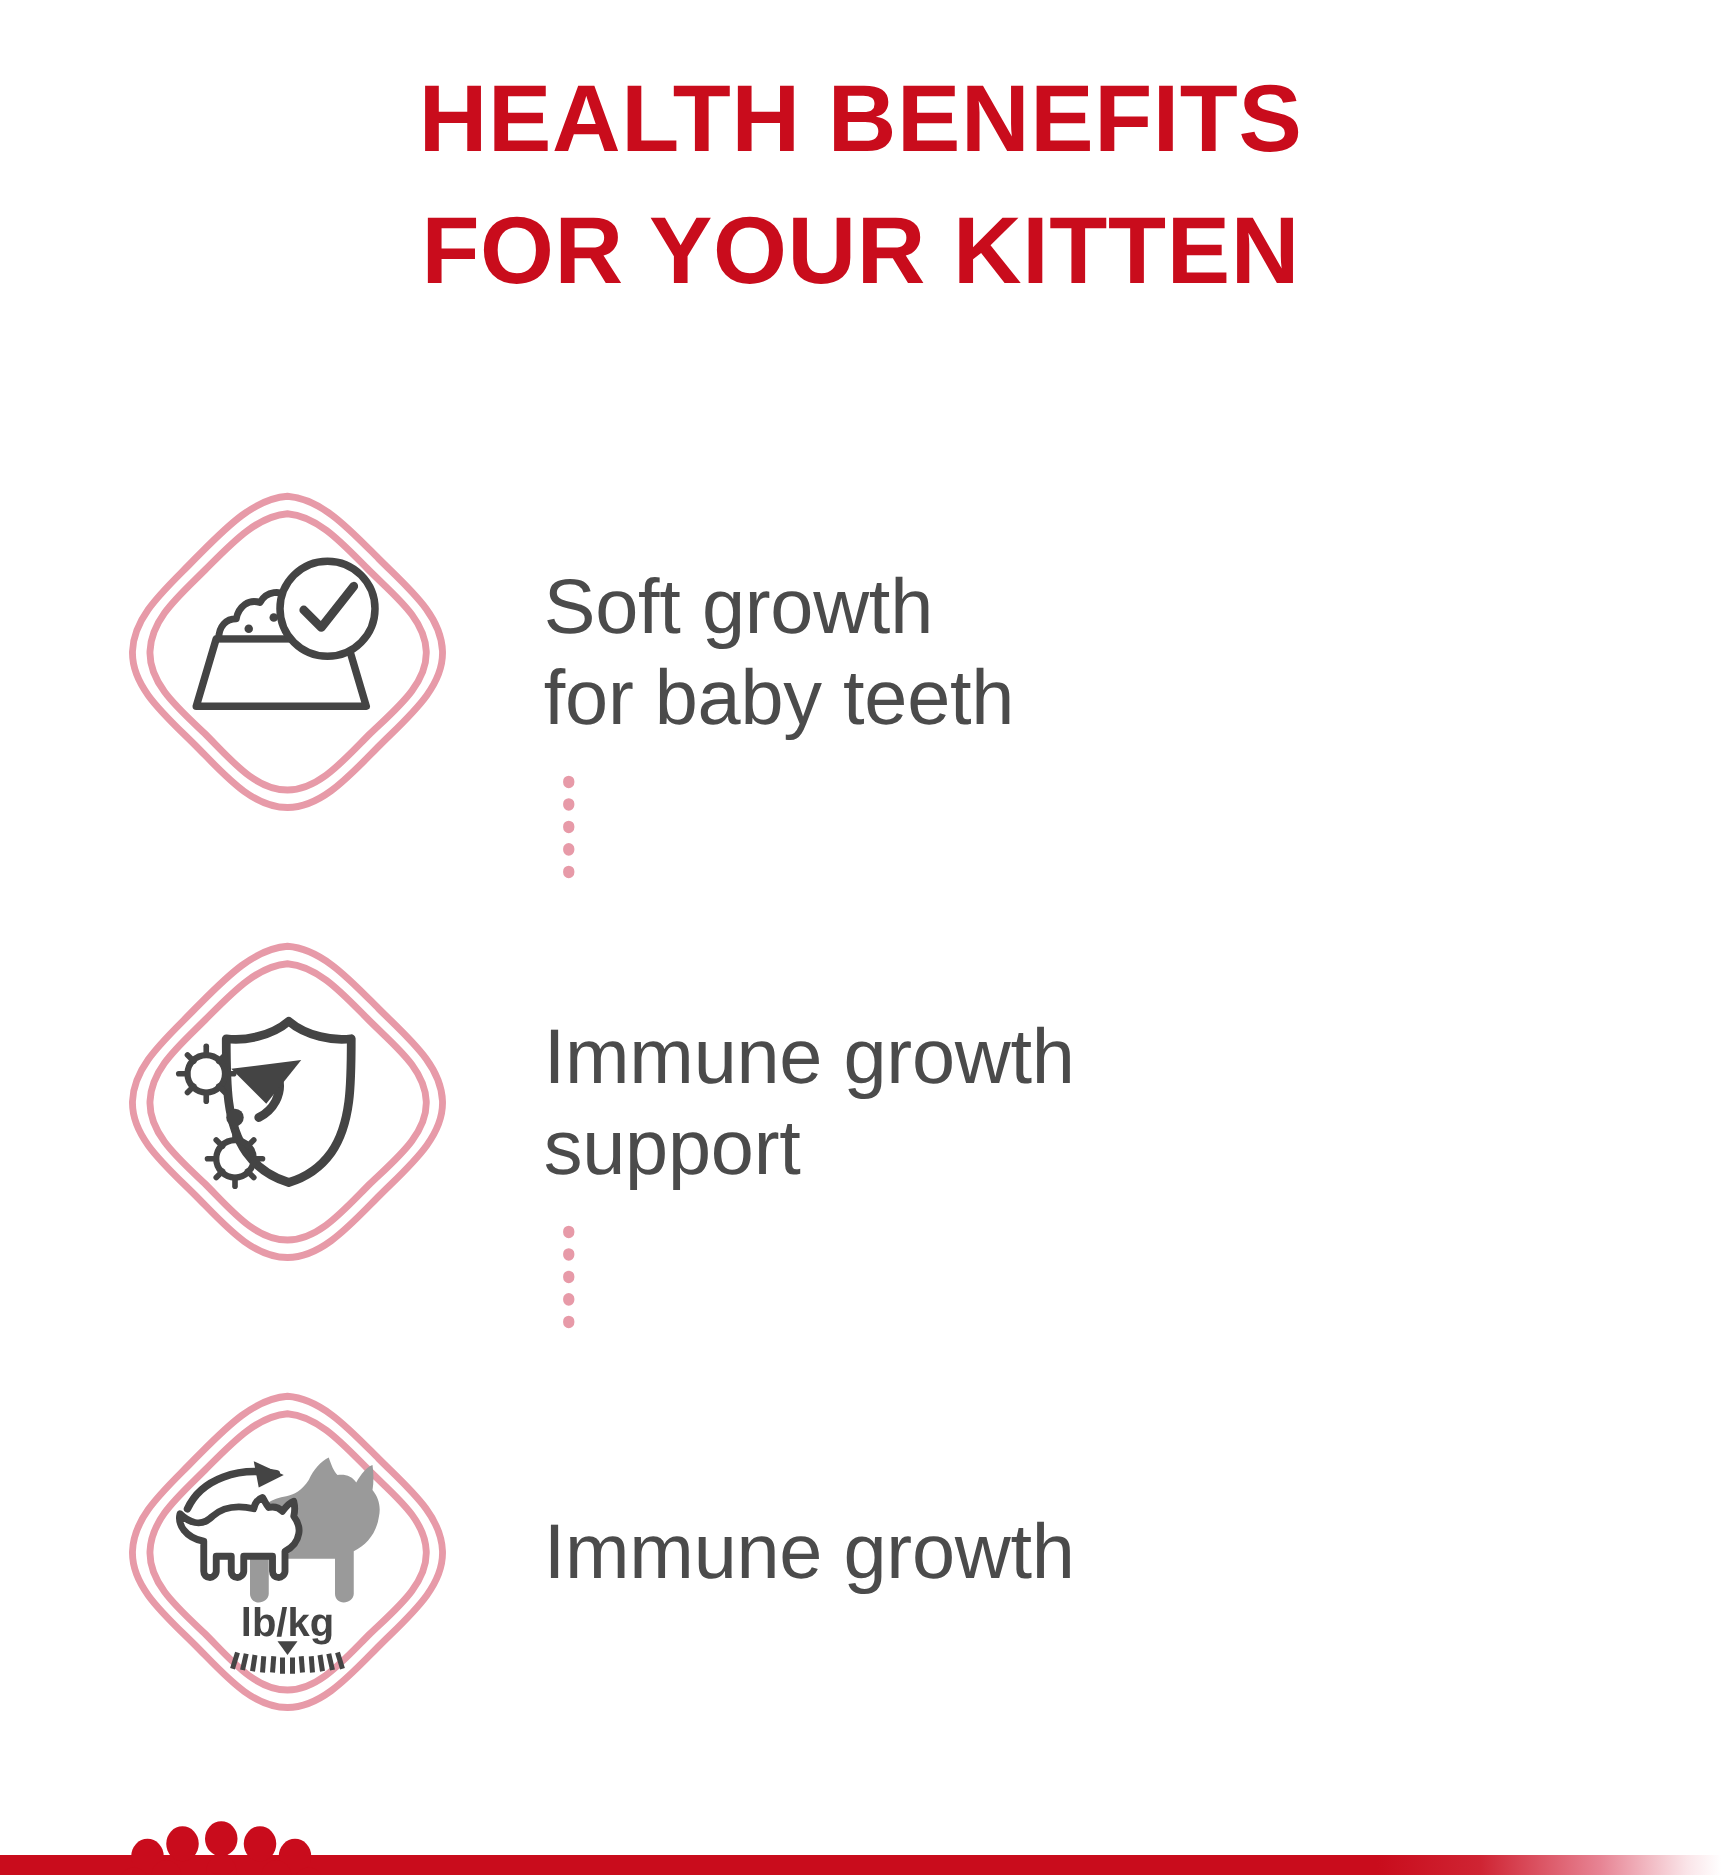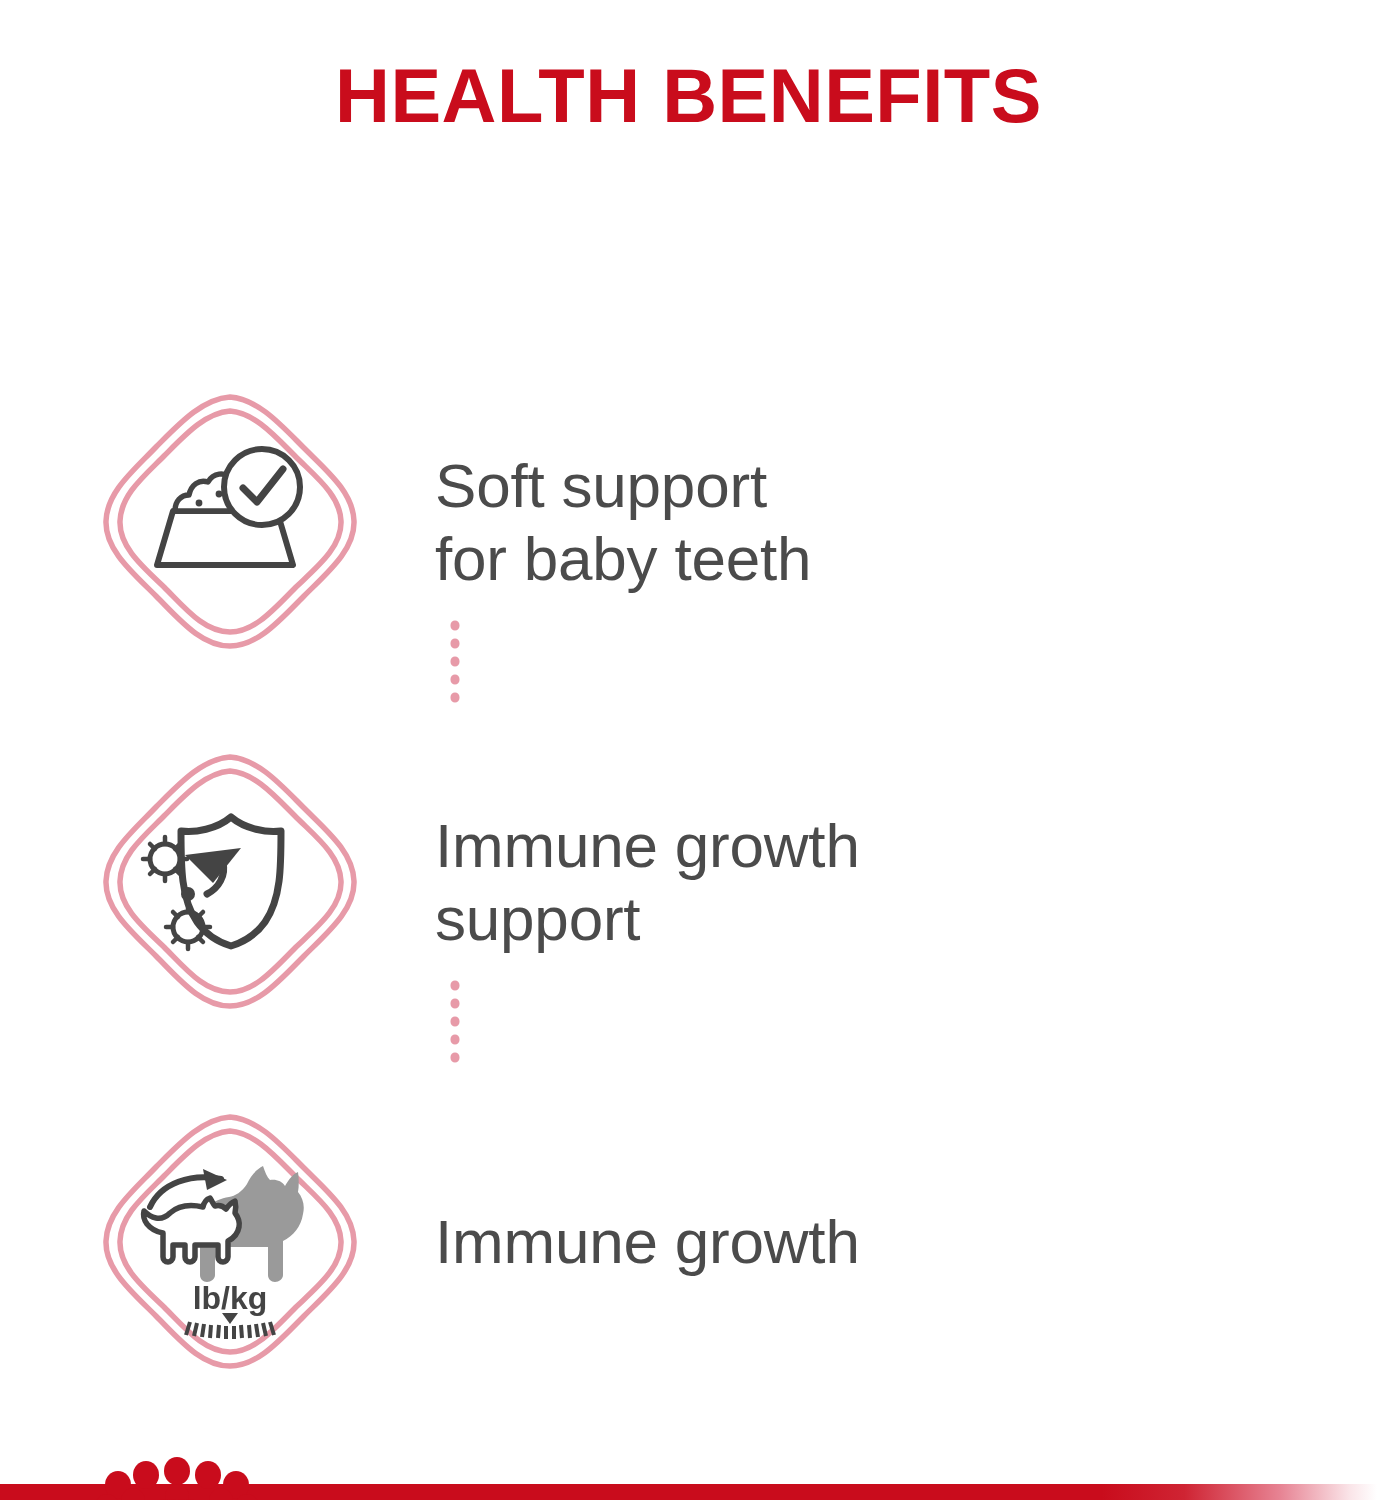--- a/index.html
+++ b/index.html
@@ -90,20 +90,21 @@
   }
   .crown svg { display:block; }
 </style>
 </head>
 <body>
 
 <div class="page">
 
   <div class="title">
     <span class="l">HEALTH BENEFITS</span>
+    <span class="l">FOR YOUR KITTEN</span>
   </div>
 
   <div class="benefits">
 
     <div class="row">
       <div class="icon-cell">
         <div class="icon-wrap">
           <svg viewBox="0 0 270 270" xmlns="http://www.w3.org/2000/svg">
 
             <path d="M135 10
@@ -136,21 +137,21 @@
                      C 164 105, 169 113, 167 124 Z" fill="#fff" stroke="#444" stroke-width="5.5" stroke-linejoin="round"></path>
             <circle cx="104" cy="116" r="3.4" fill="#444"></circle>
             <circle cx="124" cy="107" r="3.4" fill="#444"></circle>
             <circle cx="142" cy="114" r="3.4" fill="#444"></circle>
 
             <circle cx="167" cy="100" r="38" fill="#fff" stroke="#444" stroke-width="6"></circle>
             <path d="M148 101 L162 115 L188 82" fill="none" stroke="#444" stroke-width="7" stroke-linecap="round" stroke-linejoin="round"></path>
           </svg>
         </div>
       </div>
-      <div class="label">Soft support
+      <div class="label">Soft growth
 for baby teeth</div>
     </div>
 
     <div class="connector" style="top:278px;">
       <svg width="1377" height="100" viewBox="0 0 1377 100" xmlns="http://www.w3.org/2000/svg">
         <line x1="455" y1="5" x2="455" y2="92" stroke="#E79AA8" stroke-width="9" stroke-linecap="round" stroke-dasharray="1 17"></line>
       </svg>
     </div>
 
     <div class="row">

